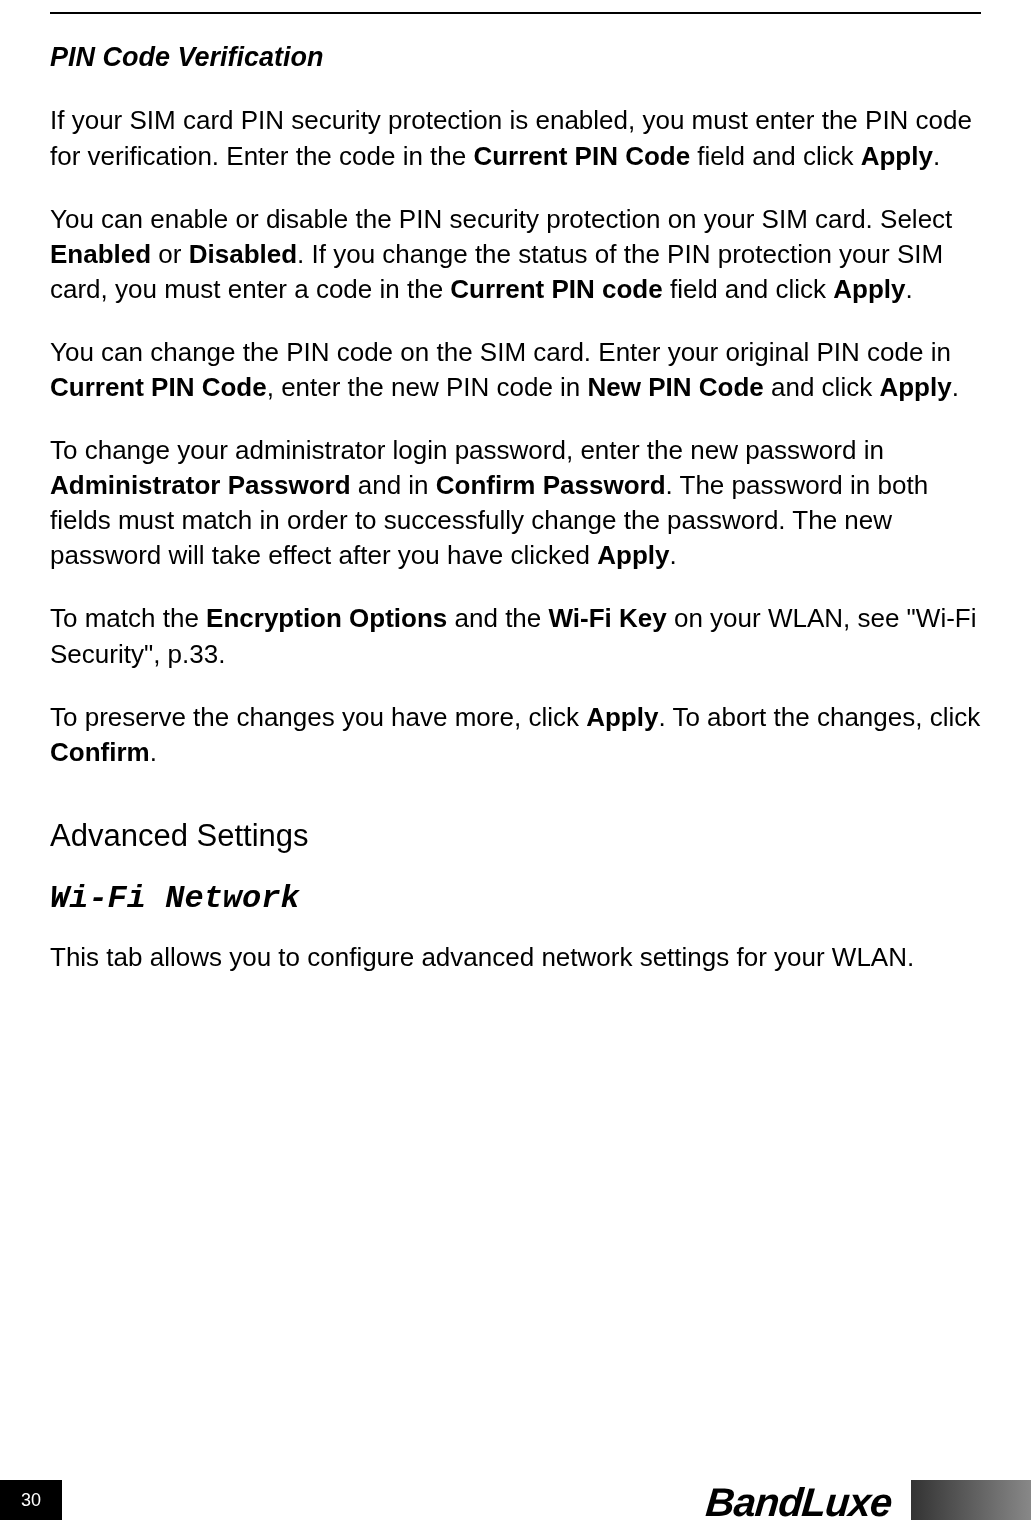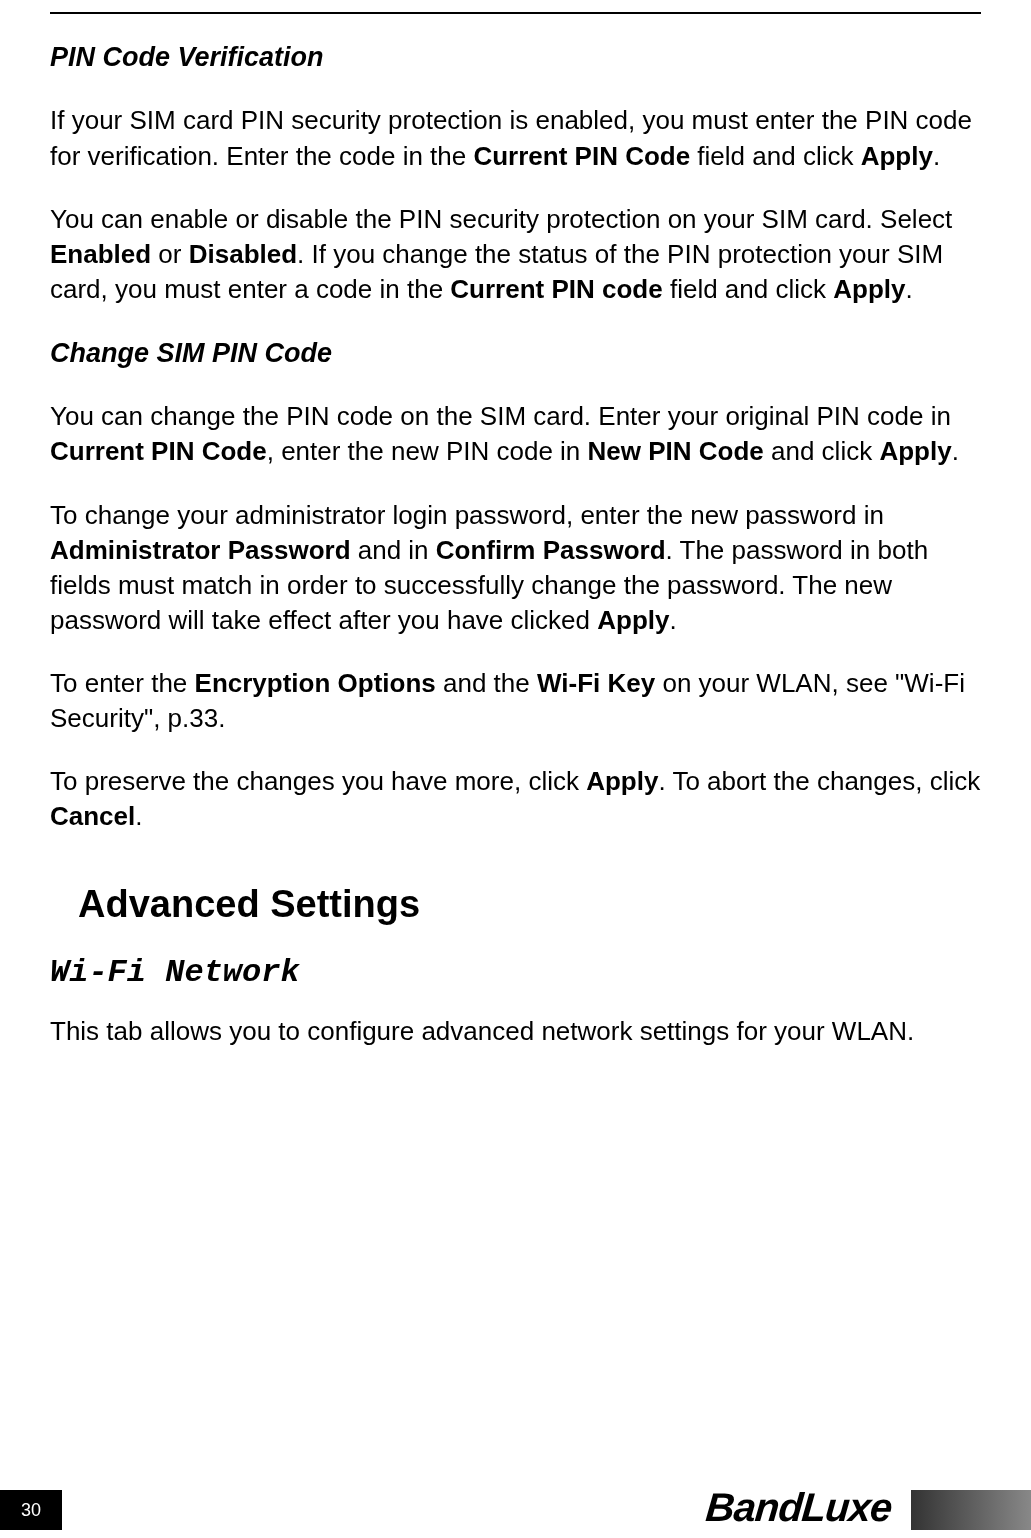--- a/index.html
+++ b/index.html
@@ -34,49 +34,48 @@
       font-style: italic;
       font-size: 27px;
       margin-bottom: 28px;
     }
     
     .para {
       margin-bottom: 28px;
     }
     
     .h1 {
-      font-weight: bold;
-      font-size: 38px;
+      font-weight: normal;
+      font-size: 31px;
       margin-top: 45px;
       margin-bottom: 20px;
-      margin-left: 28px;
     }
     
     .h2 {
       font-weight: bold;
       font-style: italic;
       font-size: 32px;
       margin-top: 20px;
       margin-bottom: 20px;
       font-family: Liberation Mono, monospace;
     }
     
     .bold {
       font-weight: bold;
       text-align: center;
     }
     
     .footer {
       position: absolute;
-      bottom: 8px;
+      bottom: 0;
       left: 0;
       right: 0;
       height: 58px;
       display: flex;
-      align-items: flex-end;
+      align-items: flex-start;
     }
     
     .page-num-box {
       background: #000;
       color: #fff;
       width: 62px;
       height: 40px;
       display: flex;
       align-items: center;
       justify-content: center;
@@ -116,36 +115,35 @@
 
   <div class="para">
     <span>If your SIM card PIN security protection is enabled, you must enter the PIN code for verification. Enter the code in the </span><span class="bold">Current PIN Code</span><span> field and click </span><span class="bold">Apply</span><span>.</span>
   </div>
 
 
   <div class="para">
     <span>You can enable or disable the PIN security protection on your SIM card. Select </span><span class="bold">Enabled</span><span> or </span><span class="bold">Disabled</span><span>. If you change the status of the PIN protection your SIM card, you must enter a code in the </span><span class="bold">Current PIN code</span><span> field and click </span><span class="bold">Apply</span><span>.</span>
   </div>
 
-  <div class="heading-italic">Change SIM PIN Code</div>
 
   <div class="para">
     <span>You can change the PIN code on the SIM card. Enter your original PIN code in </span><span class="bold">Current PIN Code</span><span>, enter the new PIN code in </span><span class="bold">New PIN Code</span><span> and click </span><span class="bold">Apply</span><span>.</span>
   </div>
 
   <div class="para">
     <span>To change your administrator login password, enter the new password in </span><span class="bold">Administrator Password</span><span> and in </span><span class="bold">Confirm Password</span><span>. The password in both fields must match in order to successfully change the password. The new password will take effect after you have clicked </span><span class="bold">Apply</span><span>.</span>
   </div>
 
   <div class="para">
-    <span>To enter the </span><span class="bold">Encryption Options</span><span> and the </span><span class="bold">Wi-Fi Key</span><span> on your WLAN, see "Wi-Fi Security", p.33.</span>
+    <span>To match the </span><span class="bold">Encryption Options</span><span> and the </span><span class="bold">Wi-Fi Key</span><span> on your WLAN, see "Wi-Fi Security", p.33.</span>
   </div>
 
   <div class="para">
-    <span>To preserve the changes you have more, click </span><span class="bold">Apply</span><span>. To abort the changes, click </span><span class="bold">Cancel</span><span>.</span>
+    <span>To preserve the changes you have more, click </span><span class="bold">Apply</span><span>. To abort the changes, click </span><span class="bold">Confirm</span><span>.</span>
   </div>
 
   <div class="h1">Advanced Settings</div>
 
 
   <div class="h2">Wi-Fi Network</div>
 
   <div class="para">This tab allows you to configure advanced network settings for your WLAN.</div>
 
 </div>

